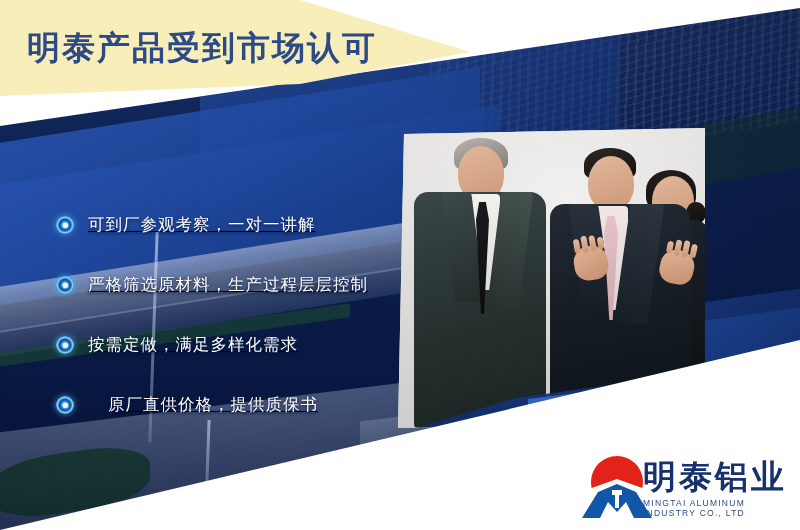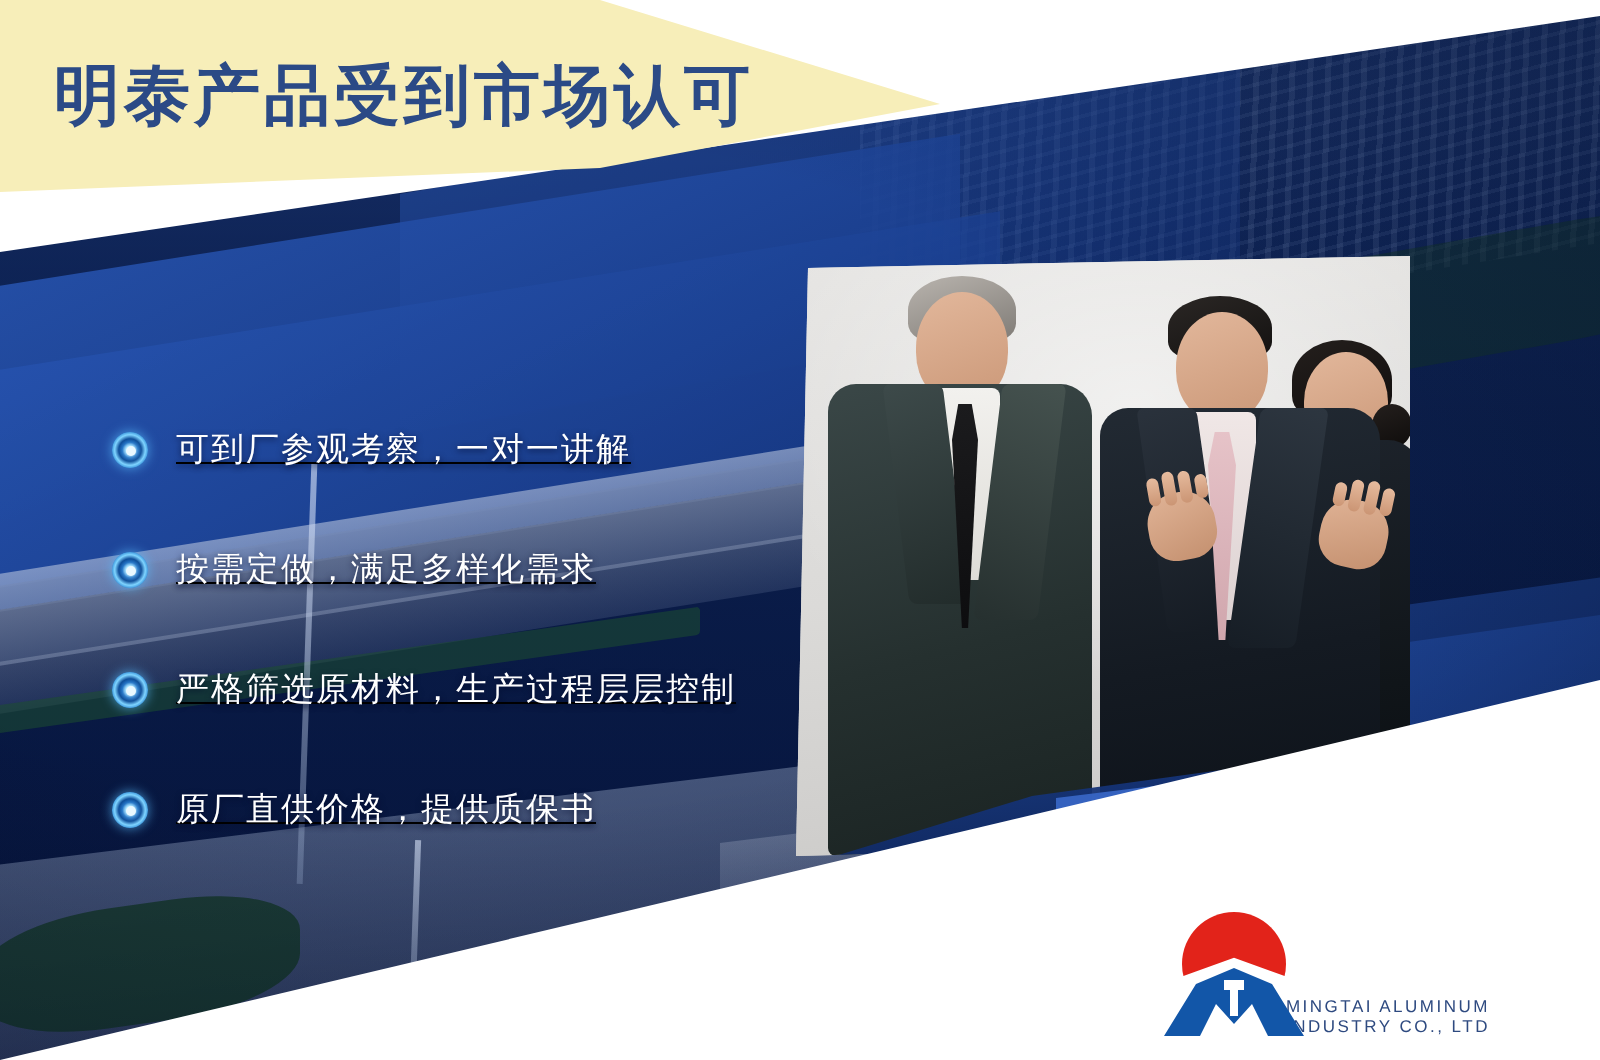--- a/index.html
+++ b/index.html
@@ -116,21 +116,21 @@
     left: 56px; top: 212px;
     width: 340px;
   }
   .bullet-row {
     display: flex;
     align-items: center;
     height: 26px;
     margin-bottom: 34px;
     text-decoration: underline;
   }
-  .bullet-row:last-child { margin-bottom: 0; }
+  .bullet-row:last-child { margin-bottom: 0; gap: 20px; }
   .bullet-icon {
     position: relative;
     width: 18px; height: 18px;
     border-radius: 50%;
     flex: 0 0 18px;
     background: radial-gradient(circle at 50% 50%,
         #e9f7ff 0%, #9fe0ff 16%,
         #1d6fc4 30%, #0f4e99 44%,
         #7fd4ff 60%, #2f8bd6 74%,
         #0c3f84 100%);
@@ -367,40 +367,41 @@
   <div class="top-cream"></div>
   <div class="title">明泰产品受到市场认可</div>
 
   <div class="bullets">
     <div class="bullet-row">
       <span class="bullet-icon"></span>
       <span class="bullet-text">可到厂参观考察，一对一讲解</span>
     </div>
     <div class="bullet-row">
       <span class="bullet-icon"></span>
-      <span class="bullet-text">按需定做，满足多样化需求</span>
+      <span class="bullet-text">严格筛选原材料，生产过程层层控制</span>
     </div>
     <div class="bullet-row">
       <span class="bullet-icon"></span>
-      <span class="bullet-text">严格筛选原材料，生产过程层层控制</span>
+      <span class="bullet-text">按需定做，满足多样化需求</span>
     </div>
     <div class="bullet-row">
       <span class="bullet-icon"></span>
       <span class="bullet-text">原厂直供价格，提供质保书</span>
     </div>
   </div>
 
   <div class="bottom-white"></div>
 
   <div class="logo">
     <div class="logo-mark">
       <div class="logo-sun"></div>
       <svg class="logo-m" viewBox="0 0 70 36">
         <path d="M35 2 L54 10 L70 36 L52 36 L44 20 L35 30 L26 20 L18 36 L0 36 L16 10 Z" fill="#1256a8"></path>
         <path d="M30 8 L40 8 L40 13 L37 13 L37 26 L33 26 L33 13 L30 13 Z" fill="#ffffff"></path>
       </svg>
     </div>
     <div class="logo-text">
+      <div class="logo-cn">明泰铝业</div>
       <div class="logo-en">MINGTAI ALUMINUM INDUSTRY CO., LTD</div>
     </div>
   </div>
 
 </div>
 
 </body></html>

